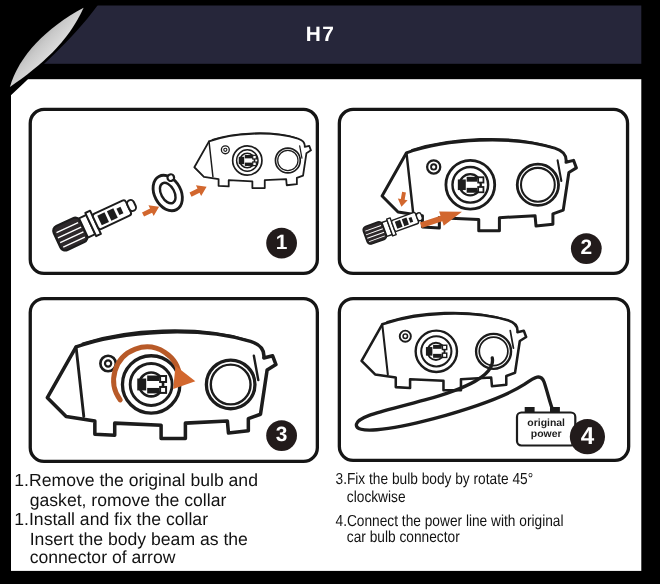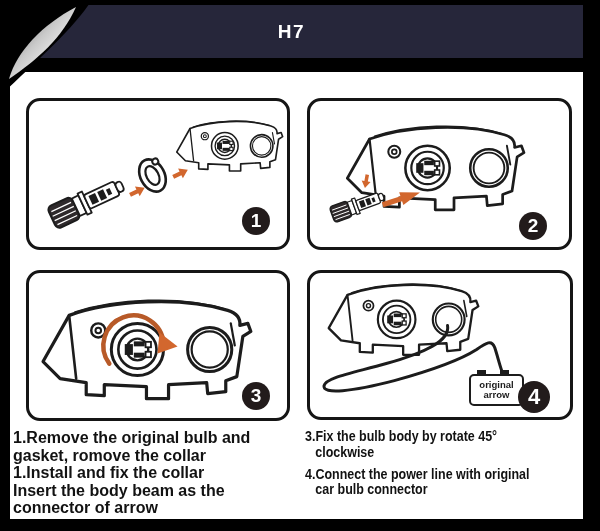--- a/index.html
+++ b/index.html
@@ -45,29 +45,29 @@
     position:absolute;left:159px;top:101px;width:51px;height:28px;
     border:2.5px solid #1c1c1c;border-radius:5px;background:#fff;z-index:2;
     display:flex;flex-direction:column;align-items:center;justify-content:center;
     font-size:9.5px;font-weight:bold;line-height:10.5px;color:#1c1c1c;
   }
   .plug-tab{position:absolute;top:-6.5px;width:9px;height:5px;background:#1c1c1c;}
   .plug-tab.t1{left:6px;} .plug-tab.t2{left:29px;}
   
   .instructions{
     position:absolute;left:3px;top:357px;right:0;display:flex;
-    color:#121212;font-weight:bold;
+    color:#121212;font-weight:normal;
   }
   .col-left{width:292px;font-size:16px;line-height:17.6px;white-space:nowrap;}
   .col-right{
     flex:1;font-size:14.5px;line-height:15.8px;white-space:nowrap;
     transform:scaleX(0.86);transform-origin:left top;
   }
   .col-right .step + .step{margin-top:6px;}
-  .line.cont{}
+  .line.cont{margin-left:14px;}
   .col-right .line.cont{margin-left:12px;}
 </style>
 </head>
 <body>
 
 <svg width="0" height="0" style="position:absolute" aria-hidden="true">
   <defs>
     <linearGradient id="curlgrad" x1="0" y1="0" x2="1" y2="1">
       <stop offset="0" stop-color="#4f4f4f"></stop>
       <stop offset="0.45" stop-color="#c9c9c9"></stop>
@@ -165,21 +165,21 @@
   <div class="panel" id="p4">
     <svg class="illus" viewBox="0 0 259 143">
       <use href="#housing" transform="translate(10,10) scale(0.72)"></use>
       <use href="#socketplug" transform="translate(86,46) scale(0.65)"></use>
       <path d="M137,52 C140,68 112,80 76,90 C40,100 16,104 14,112 C12,121 42,118 84,107 C124,96 152,85 166,76 C176,69 181,66 184,74 C187,83 189,92 192,100" fill="none" stroke="#1c1c1c" stroke-width="3" stroke-linecap="round"></path>
     </svg>
     <div class="plug-box">
       <div class="plug-tab t1"></div>
       <div class="plug-tab t2"></div>
       <span>original</span>
-      <span>arrow</span>
+      <span>power</span>
     </div>
     <div class="badge">4</div>
   </div>
 
   <div class="instructions">
     <div class="col-left">
       <div class="step">
         <div class="line">1.Remove the original bulb and</div>
         <div class="line cont">gasket, romove the collar</div>
       </div>

